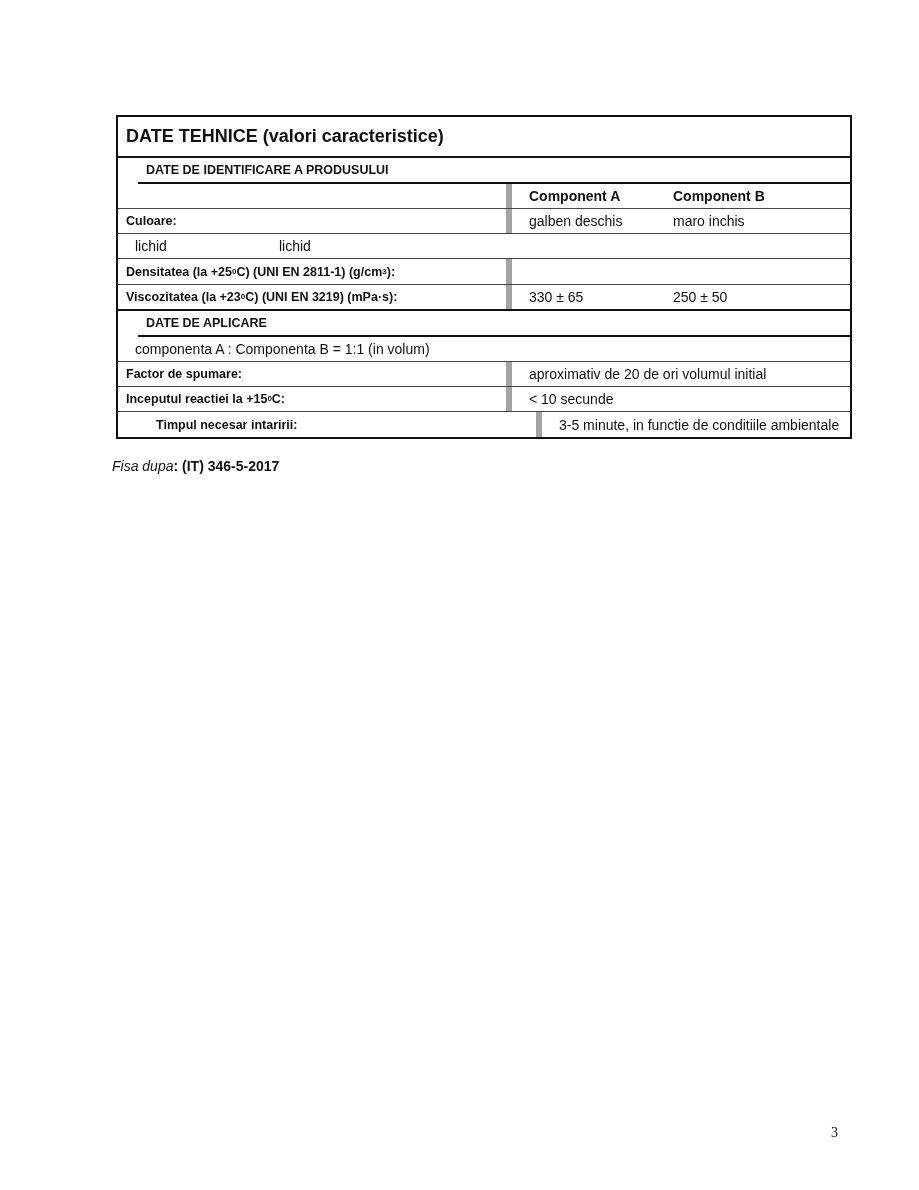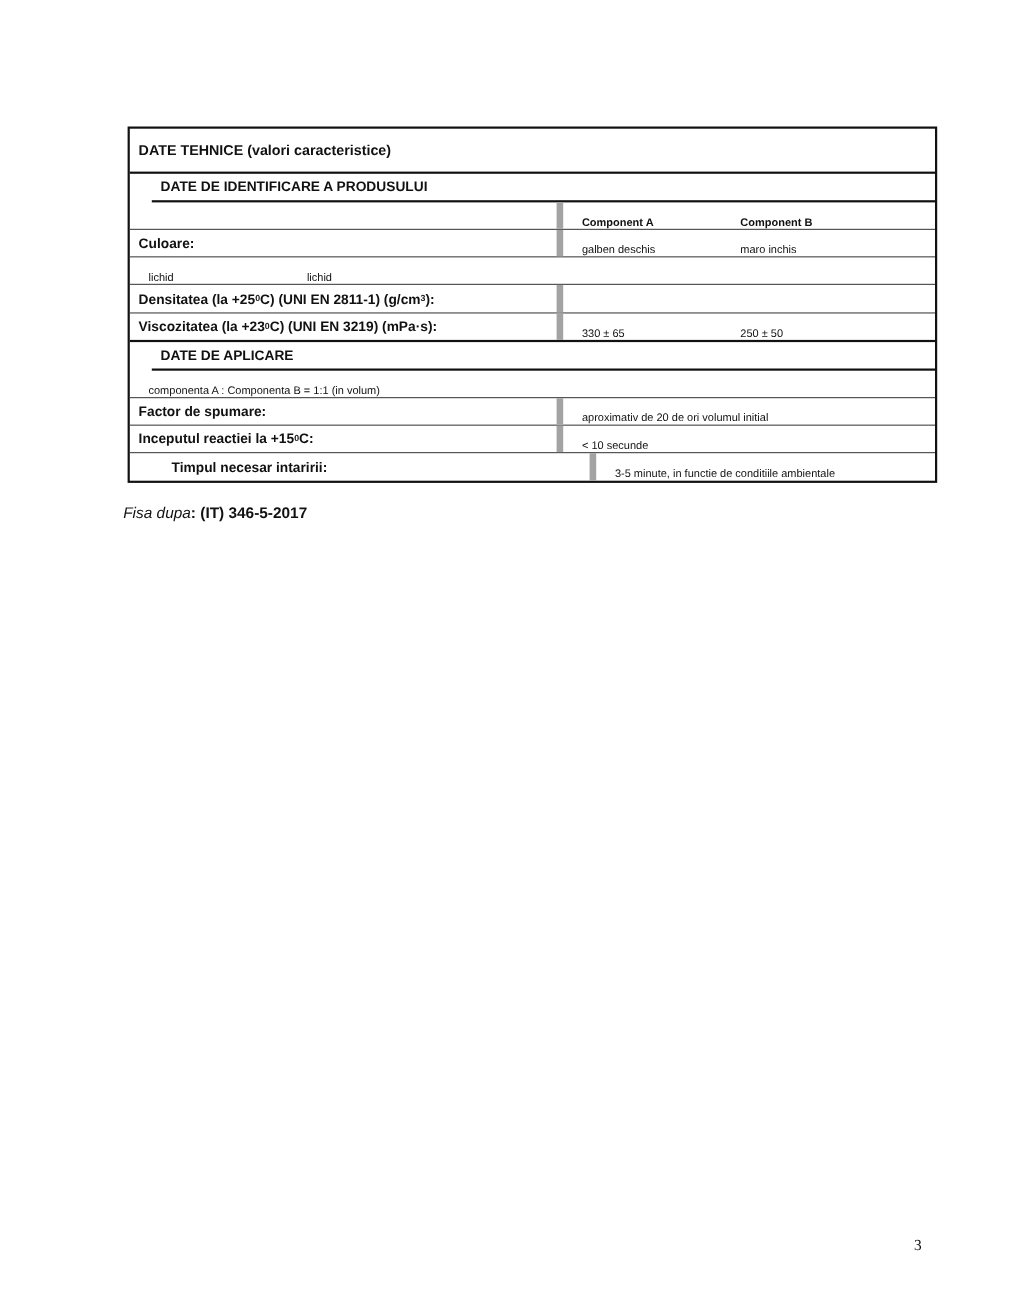--- a/index.html
+++ b/index.html
@@ -3,25 +3,25 @@
 <meta charset="utf-8">
 <style>
   html, body { margin: 0; padding: 0; background: #ffffff; }
   body { width: 919px; height: 1190px; position: relative; overflow: hidden;
          font-family: "Liberation Sans", sans-serif; color: #111; }
   .tbl { position: absolute; left: 116px; top: 115px; width: 736px;
          border: 2px solid #111; box-sizing: border-box; }
   .row { display: flex; box-sizing: border-box; border-bottom: 1px solid #444; }
   .row.thick { border-bottom: 2px solid #111; }
   .row:last-child { border-bottom: none; padding-left: 30px; }
-  .title-row { height: 41px; align-items: center; padding-left: 8px; font-size: 13px; font-weight: bold; }
+  .title-row { height: 41px; align-items: center; padding-left: 8px; font-size: 18px; font-weight: bold; }
   .section-row { height: 26px; align-items: center; padding-left: 8px; font-size: 12.5px; font-weight: bold; margin-left: 20px; }
   .cell-l { width: 394px; border-right: 6px solid #a3a3a3; box-sizing: border-box; padding-left: 8px;
             display: flex; align-items: center; font-size: 12.5px; font-weight: bold; }
-  .cell-r { flex: 1; display: flex; align-items: flex-end; font-size: 10px; }
+  .cell-r { flex: 1; display: flex; align-items: center; font-size: 14px; }
   .cell-a { width: 161px; padding-left: 17px; box-sizing: border-box; }
   .cell-b { flex: 1; }
   .cell-full { padding-left: 17px; }
   .hdr .cell-r { font-weight: bold; }
   .r25 { height: 25px; }
   .r26 { height: 26px; }
   sup { font-size: 8px; vertical-align: super; line-height: 0; }
   .source { position: absolute; left: 112px; top: 458px; font-size: 14px; }
   .source .lbl { font-style: italic; }
   .source .val { font-weight: bold; }

